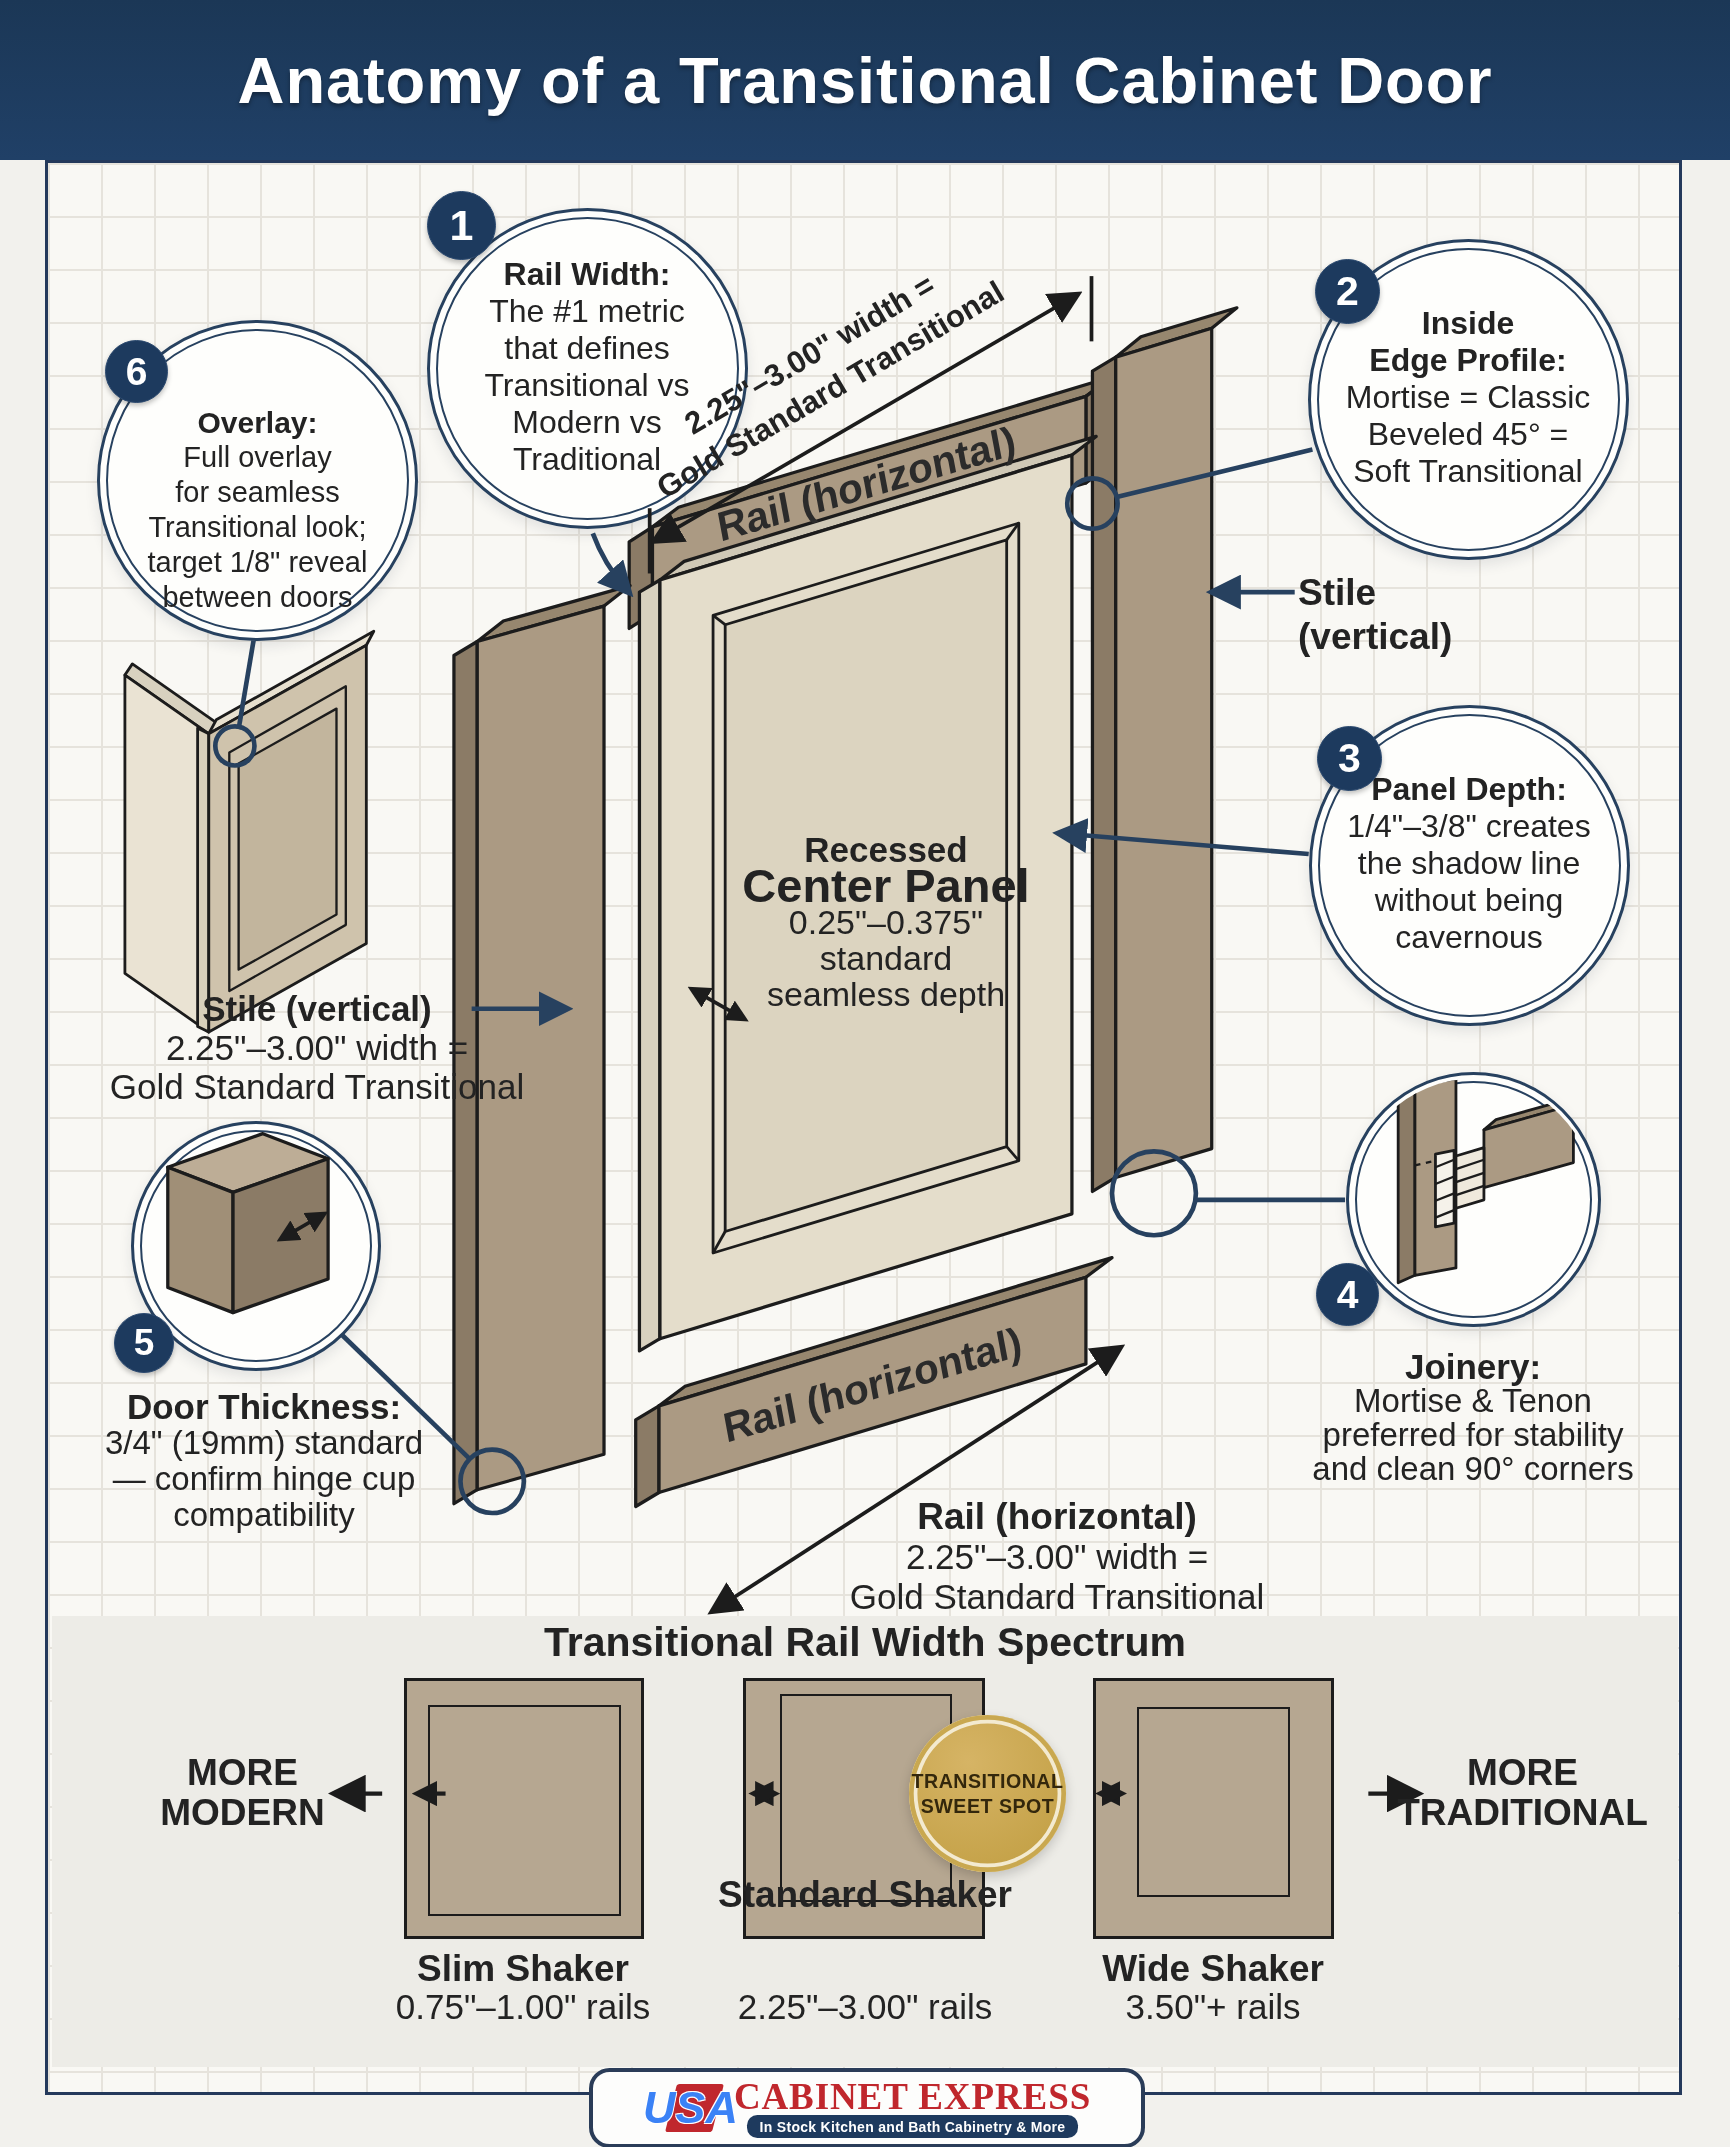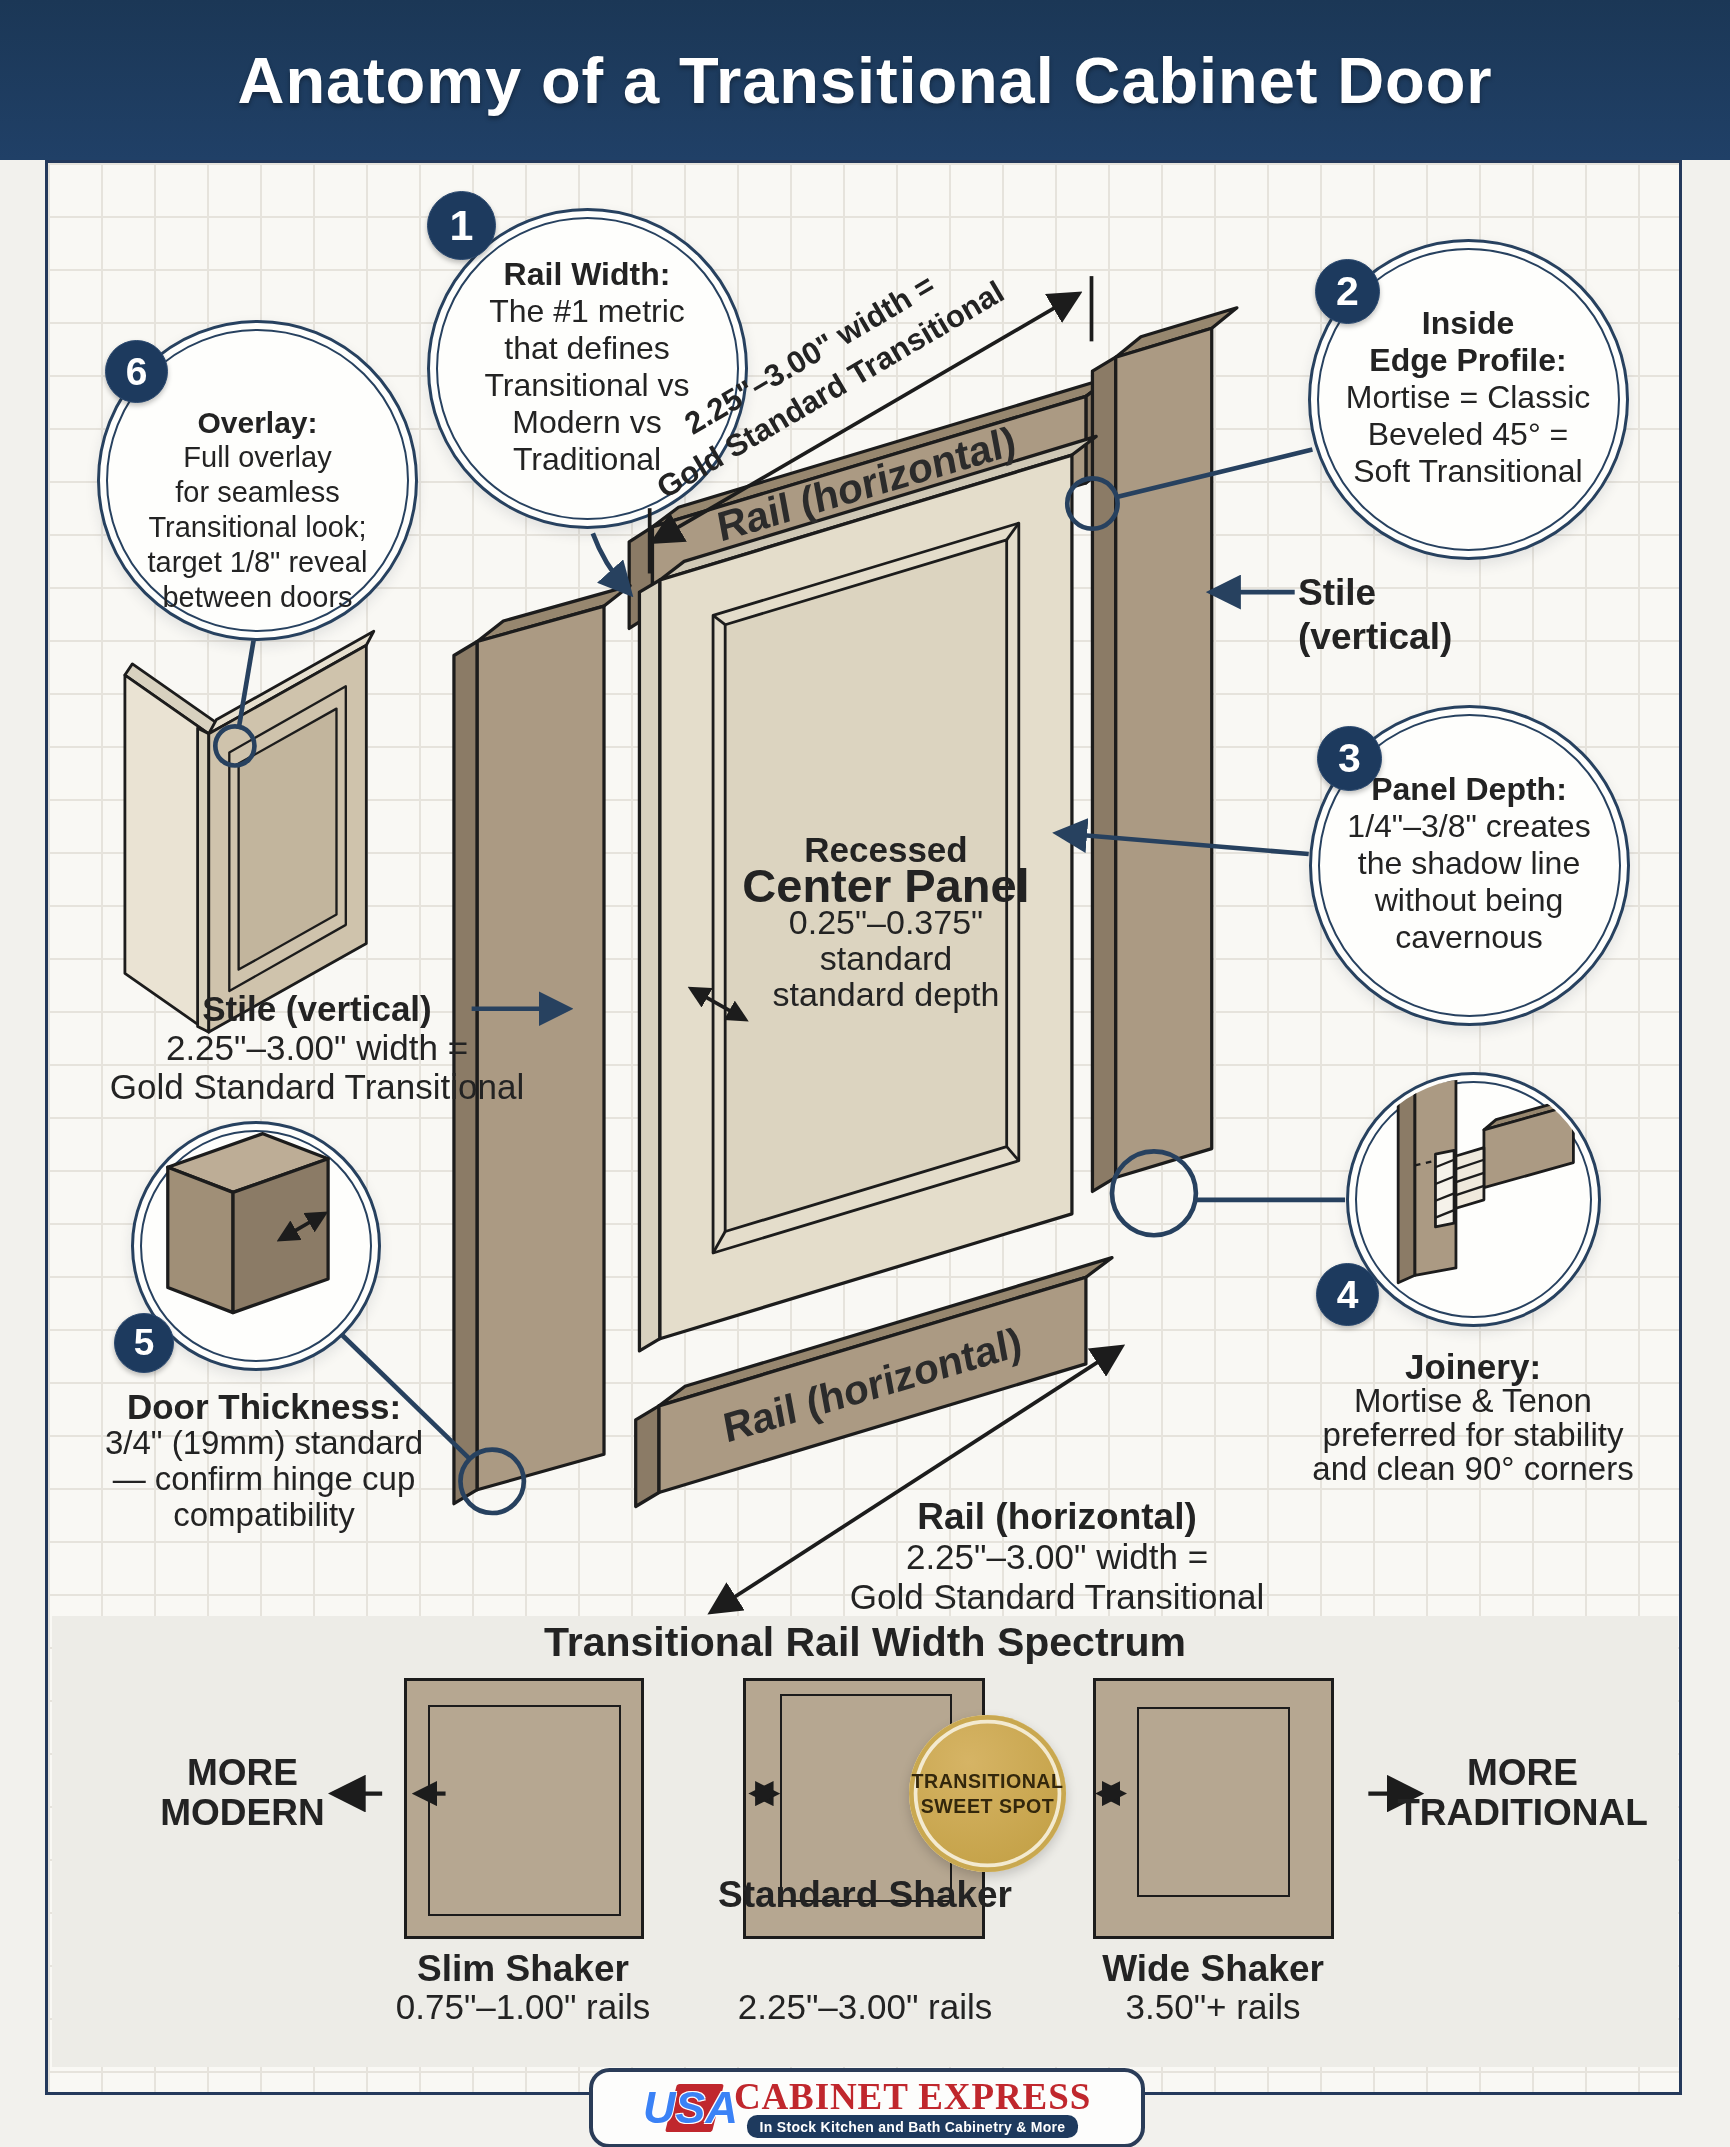--- a/index.html
+++ b/index.html
@@ -243,21 +243,21 @@
 <div class="txt" style="left:56px;top:989px;width:522px;font-size:35px;line-height:39px;">
   <span class="l b">Stile (vertical)</span>
   <span class="l">2.25"–3.00" width =</span>
   <span class="l">Gold Standard Transitional</span>
 </div>
 <div class="txt" style="left:718px;top:832px;width:336px;font-size:34px;line-height:36px;">
   <span class="l b" style="font-size:35px;">Recessed</span>
   <span class="l b" style="font-size:47px;">Center Panel</span>
   <span class="l">0.25"–0.375"</span>
   <span class="l">standard</span>
-  <span class="l">standard depth</span>
+  <span class="l">seamless depth</span>
 </div>
 <div class="txt" style="left:824px;top:1497px;width:466px;font-size:35px;line-height:40px;">
   <span class="l b" style="font-size:37px;">Rail (horizontal)</span>
   <span class="l">2.25"–3.00" width =</span>
   <span class="l">Gold Standard Transitional</span>
 </div>
 
 <div class="badge" style="left:427px;top:191px;width:69px;height:69px;font-size:43px;">1</div>
 <div class="badge" style="left:1315px;top:259px;width:65px;height:65px;font-size:41px;">2</div>
 <div class="badge" style="left:1317px;top:726px;width:65px;height:65px;font-size:41px;">3</div>

